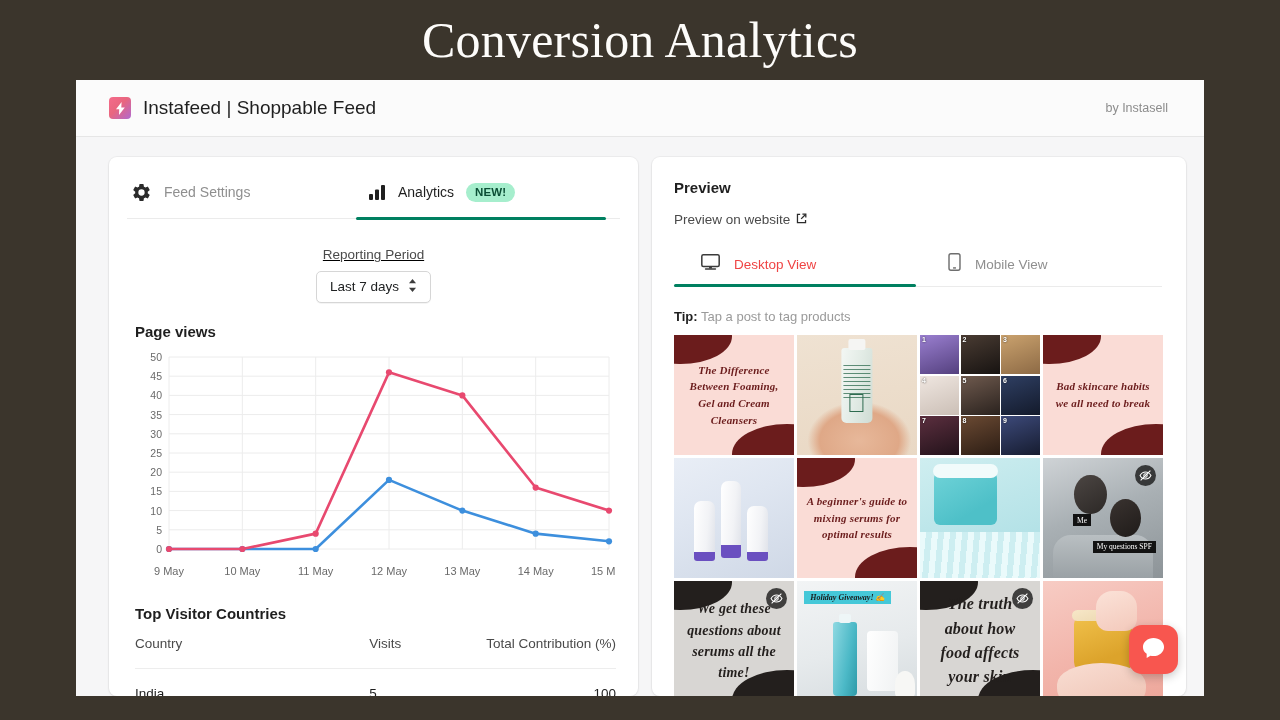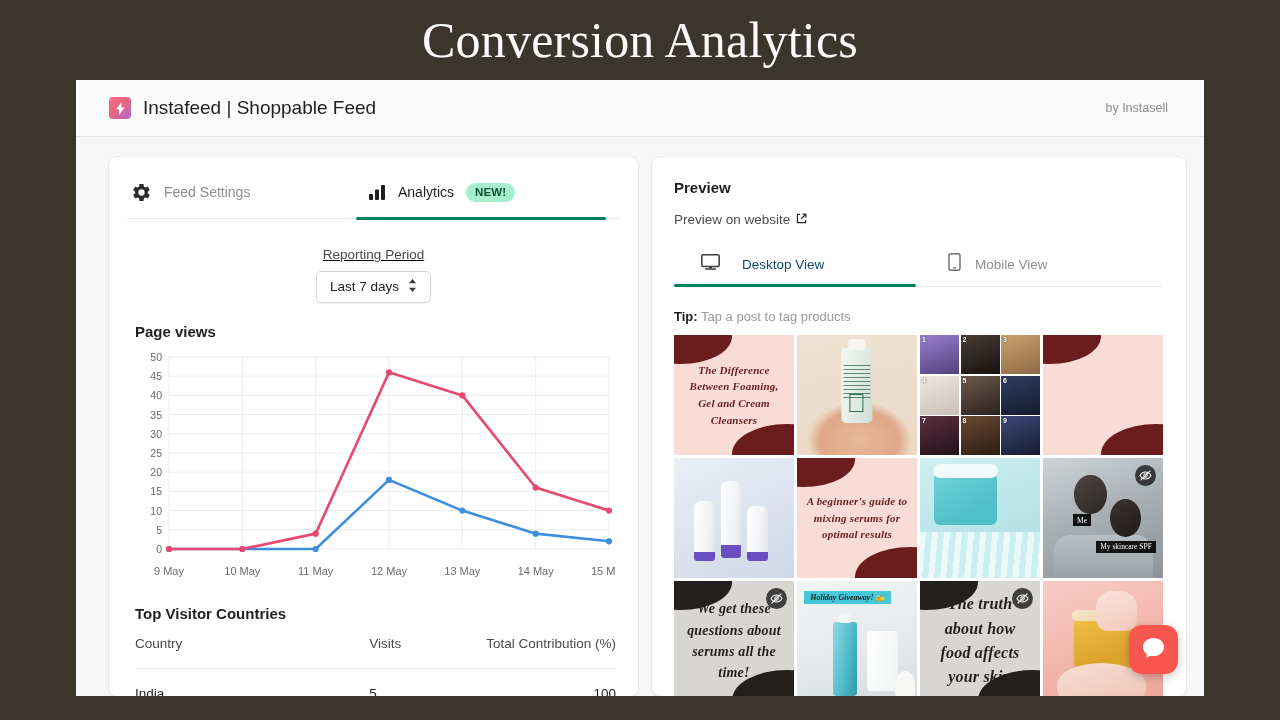--- a/index.html
+++ b/index.html
@@ -149,21 +149,21 @@
     display: flex; margin-top: 14px;
     border-bottom: 1px solid #ebebeb;
   }
   .view-tab {
     display: flex; align-items: center; gap: 14px;
     height: 44px; position: relative; cursor: pointer;
   }
   .view-tab-desktop { width: 242px; padding-left: 27px; }
   .view-tab-mobile  { width: 242px; padding-left: 32px; }
   .view-tab-label { font-size: 13.5px; color: #8f8f8f; }
-  .view-tab.active .view-tab-label { color: #0c4a6e; margin-left: 8px; }
+  .view-tab.active .view-tab-label { color: #ef4444; }
   .view-tab.active::after {
     content: ""; position: absolute;
     left: 0; right: 0; bottom: -1px; height: 3px;
     background: #008060; border-radius: 2px;
   }
   .tip {
     margin-top: 22px; font-size: 13px; color: #9a9a9a;
   }
   .tip b { color: #1f1f1f; font-weight: 700; }
 
@@ -636,20 +636,21 @@
                   <div class="cel" style="background: linear-gradient(160deg, rgb(61, 74, 122), rgb(22, 28, 48));">
                     <span>9</span>
                   </div>
                 </div>
               </div>
             </div>
             <div class="tile">
               <div class="tile-inner t-pink">
                 <div class="blob-tl"></div>
                 <div class="blob-br"></div>
+                <div class="quote" style="font-size: 11px;">Bad skincare habits we all need to break</div>
               </div>
             </div>
             <div class="tile">
               <div class="tile-inner">
                 <div class="ph ph-tubes">
                   <div class="tube a"></div>
                   <div class="tube b"></div>
                   <div class="tube c"></div>
                 </div>
               </div>
@@ -669,21 +670,21 @@
                 </div>
               </div>
             </div>
             <div class="tile">
               <div class="tile-inner">
                 <div class="ph ph-couple">
                   <div class="body"></div>
                   <div class="head-a"></div>
                   <div class="head-b"></div>
                   <div class="cap cap-me">Me</div>
-                  <div class="cap cap-spf">My skincare SPF</div>
+                  <div class="cap cap-spf">My questions SPF</div>
                 </div>
               </div>
               <div class="eye-btn">
                 <svg width="13" height="13" viewBox="0 0 16 16" fill="none" stroke="#fff" stroke-width="1.3">
                   <path d="M1.3 8S3.7 3.6 8 3.6 14.7 8 14.7 8 12.3 12.4 8 12.4 1.3 8 1.3 8z"></path>
                   <circle cx="8" cy="8" r="2.1"></circle>
                   <path d="M2 14 14 2"></path>
                 </svg>
               </div>
             </div>

